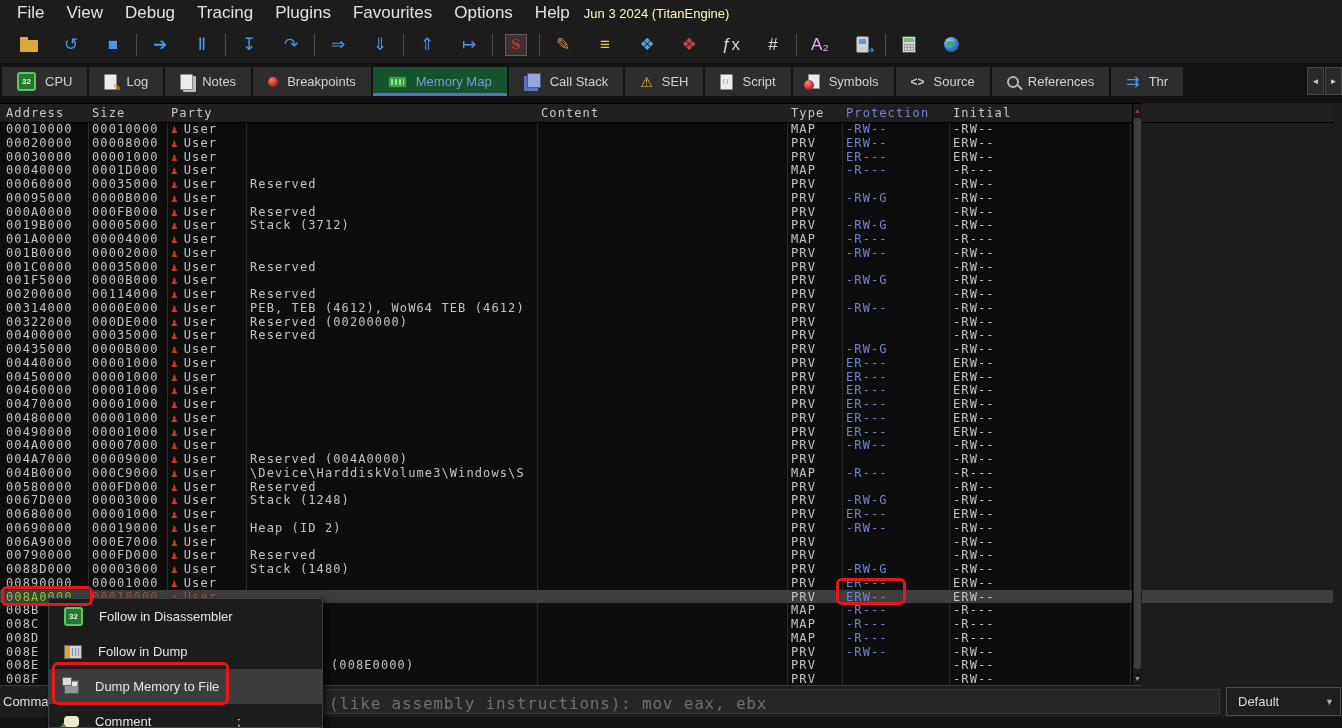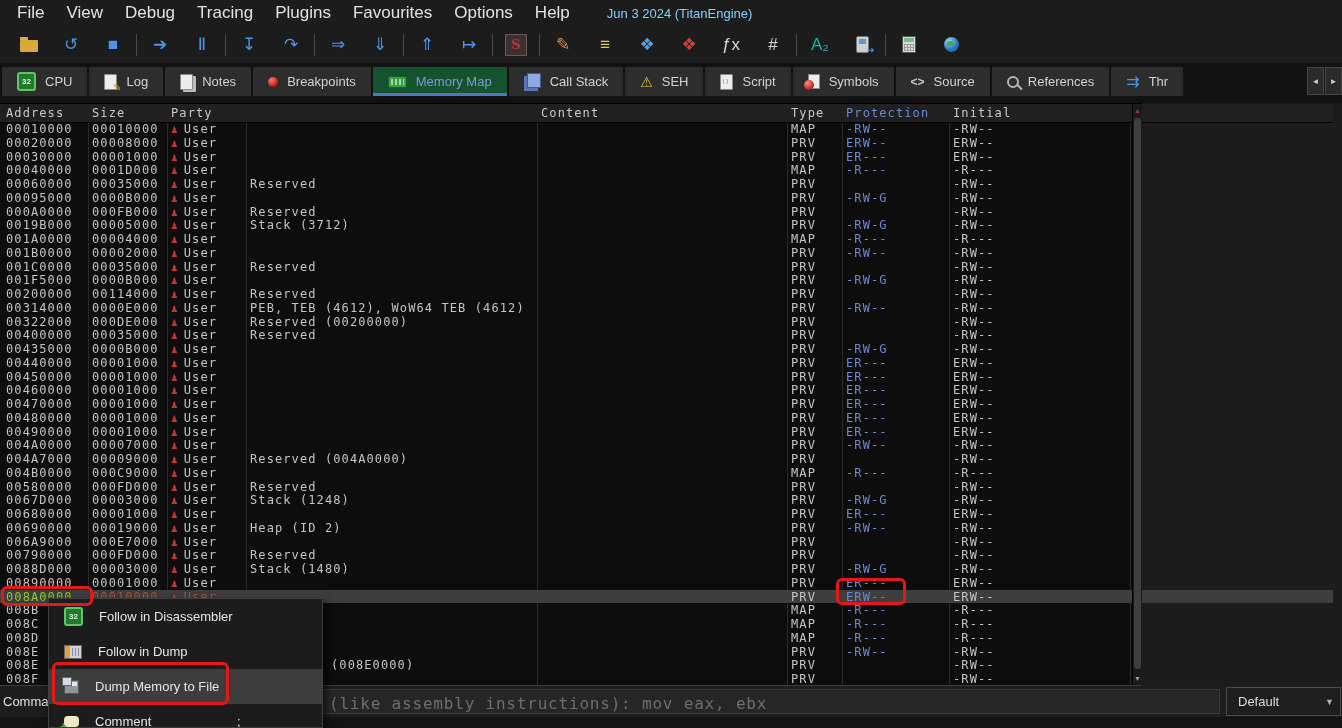--- a/index.html
+++ b/index.html
@@ -2,21 +2,21 @@
 <html><head>
 <meta charset="utf-8">
 <style>
   html,body{margin:0;padding:0;background:#101010}
   #stage{position:relative;width:1342px;height:728px;background:#1c1c1c;overflow:hidden;
          font-family:"Liberation Sans",sans-serif;-webkit-font-smoothing:antialiased}
   
   .menubar{position:absolute;left:0;top:0;width:100%;height:26px;background:#1c1c1c;
            display:flex;align-items:center;padding-left:6px;box-sizing:border-box}
   .menu-item{color:#e2e2e2;font-size:17px;padding:4px 11px;cursor:default}
-  .menu-status{color:#7dd3fc;font-size:13px;margin-left:26px}
+  .menu-status{color:#fef9c3;font-size:13px;margin-left:3px}
   
   .toolbar{position:absolute;left:0;top:26px;width:100%;height:37px;background:#1c1c1c;
            display:flex;align-items:center;padding-left:8px;box-sizing:border-box}
   .tool-btn{width:42px;height:30px;display:flex;align-items:center;justify-content:center;font-size:17px}
   .tsep{width:1px;height:22px;background:#4a4a4a;margin:0 2px}
   .glyph-box{background:#3b3134;border:1px solid #6a5a5a;width:20px;height:20px;display:flex;
              align-items:center;justify-content:center;font-weight:bold;font-size:13px;
              font-family:"DejaVu Serif",serif}
   .t-folder{width:18px;height:12px;background:#d9a93c;border-radius:1px;position:relative;margin-top:3px}
   .t-folder::before{content:"";position:absolute;top:-3px;left:0;width:8px;height:3px;background:#d9a93c;border-radius:1px 1px 0 0}
@@ -205,21 +205,21 @@
         <span class="tglyph" style="color: rgb(208, 64, 64);">❖</span>
       </div>
       <div class="tool-btn">
         <span class="tglyph" style="color: rgb(216, 216, 216);">ƒx</span>
       </div>
       <div class="tool-btn">
         <span class="tglyph" style="color: rgb(216, 216, 216);">#</span>
       </div>
       <div class="tsep"></div>
       <div class="tool-btn">
-        <span class="tglyph" style="color: #14b8a6; text-align: right;">A₂</span>
+        <span class="tglyph" style="color: #f0abfc; text-align: right;">A₂</span>
       </div>
       <div class="tool-btn">
         <span class="t-device"></span>
       </div>
       <div class="tsep"></div>
       <div class="tool-btn">
         <span class="t-calc"></span>
       </div>
       <div class="tool-btn">
         <span class="t-globe"></span>
@@ -549,20 +549,21 @@
           <span class="cell c-info">Reserved (004A0000)</span>
           <span class="cell c-content"></span>
           <span class="cell c-type">PRV</span>
           <span class="cell c-protection"></span>
           <span class="cell c-initial">-RW--</span>
         </div>
         <div class="trow">
           <span class="cell c-address">004B0000</span>
           <span class="cell c-size">000C9000</span>
           <span class="cell c-party"><span class="user-icon-glyph">♟</span><span class="ptxt">User</span></span>
+          <span class="cell c-info">\Device\HarddiskVolume3\Windows\S</span>
           <span class="cell c-content"></span>
           <span class="cell c-type">MAP</span>
           <span class="cell c-protection">-R---</span>
           <span class="cell c-initial">-R---</span>
         </div>
         <div class="trow">
           <span class="cell c-address">00580000</span>
           <span class="cell c-size">000FD000</span>
           <span class="cell c-party"><span class="user-icon-glyph">♟</span><span class="ptxt">User</span></span>
           <span class="cell c-info">Reserved</span>

